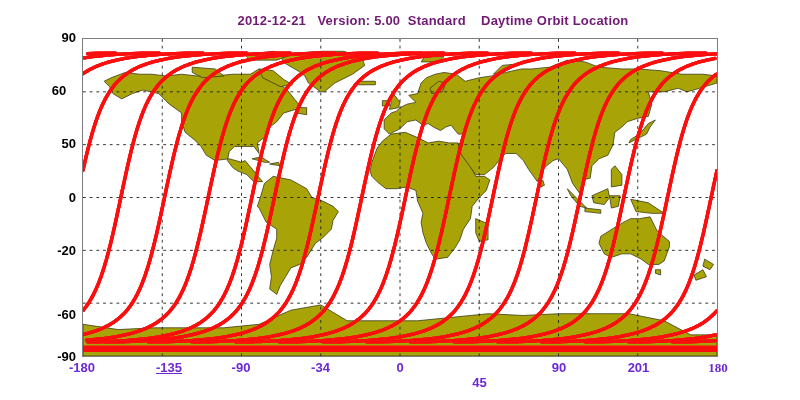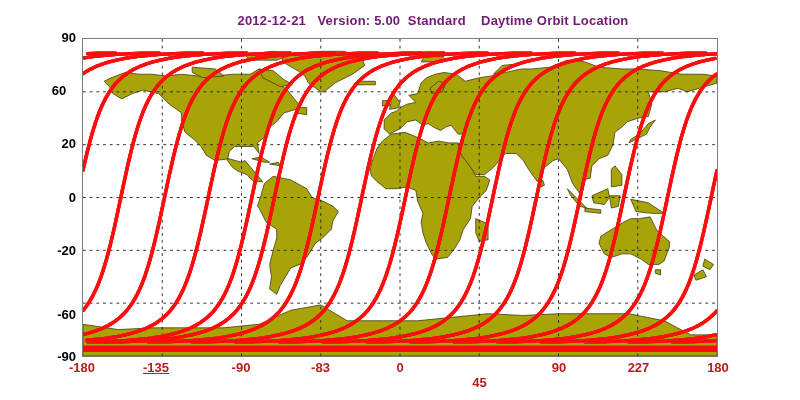--- a/index.html
+++ b/index.html
@@ -22,50 +22,50 @@
   #plotclip{position:absolute;left:0;top:0;width:100%;height:100%;overflow:hidden;}
   #mapsvg,#gridsvg,#orbitsvg{position:absolute;left:0;top:0;width:100%;height:100%;}
 
   .ytick{
     position:absolute;right:0;width:34px;text-align:right;
     font-size:13px;font-weight:bold;color:#000;
   }
   #yticks{position:absolute;left:36px;top:0;width:40px;height:400px;}
   .xtick{
     position:absolute;top:0;width:70px;margin-left:-35px;text-align:center;
-    font-size:13px;font-weight:bold;color:#b91c1c;
+    font-size:13px;font-weight:bold;color:#6d28d9;
   }
   #xticks{position:absolute;left:82px;top:360px;width:636px;height:20px;}
 </style>
 </head>
 <body>
 
 <div id="root">
 
   <div id="title">2012-12-21   Version: 5.00  Standard    Daytime Orbit Location</div>
 
   <div id="yticks">
       <div class="ytick" style="top: 30px;">90</div>
       <div class="ytick" style="top: 83.1667px; text-align: center;">60</div>
-      <div class="ytick" style="top: 136.333px;">20</div>
+      <div class="ytick" style="top: 136.333px;">50</div>
       <div class="ytick" style="top: 189.5px;">0</div>
       <div class="ytick" style="top: 242.667px;">-20</div>
       <div class="ytick" style="top: 307px;">-60</div>
       <div class="ytick" style="top: 349px;">-90</div>
     </div>
   <div id="xticks">
       <div class="xtick" style="left: 0px;">-180</div>
-      <div class="xtick" style="left: 74px; text-decoration: underline;">-135</div>
+      <div class="xtick" style="left: 87px; text-decoration: underline;">-135</div>
       <div class="xtick" style="left: 159px;">-90</div>
-      <div class="xtick" style="left: 238.5px;">-83</div>
+      <div class="xtick" style="left: 238.5px;">-34</div>
       <div class="xtick" style="left: 318px;">0</div>
       <div class="xtick" style="left: 397.5px; margin-top: 15px;">45</div>
       <div class="xtick" style="left: 477px;">90</div>
-      <div class="xtick" style="left: 556.5px;">227</div>
-      <div class="xtick" style="left: 636px;">180</div>
+      <div class="xtick" style="left: 556.5px;">201</div>
+      <div class="xtick" style="left: 636px; font-family: Liberation Serif, serif;">180</div>
     </div>
 
   <div id="plot">
     <div id="plotclip">
 
       <svg id="mapsvg" viewBox="0 0 360 180" preserveAspectRatio="none">
           <polygon points="12.00,24.00 16.00,22.00 24.00,19.00 32.00,20.00 39.00,20.00 47.00,21.00 56.00,20.00 65.00,21.00 75.00,21.00 85.00,20.00 95.00,20.00 100.00,17.00 107.00,22.00 116.00,29.00 124.00,39.00 114.00,42.00 110.00,47.00 106.00,50.00 104.00,55.00 99.00,59.00 100.00,65.00 97.00,61.00 90.00,61.00 86.00,61.00 83.00,64.00 82.00,69.00 85.00,73.00 88.00,75.00 93.00,77.00 97.00,81.00 102.00,81.00 97.00,75.00 92.00,69.00 90.00,70.00 83.00,68.00 75.00,69.00 70.00,66.00 67.00,61.00 63.00,57.00 58.00,53.00 56.00,47.00 56.00,42.00 49.00,37.00 43.00,31.00 34.00,29.00 28.00,31.00 22.00,34.00 17.00,31.00 15.00,27.00 12.00,24.00" fill="#a8a408" stroke="#3a3a14" stroke-width="0.45" stroke-linejoin="round"></polygon>
           <polygon points="135.00,30.00 128.00,25.00 126.00,21.00 122.00,18.00 115.00,14.00 112.00,10.00 120.00,8.00 135.00,7.00 148.00,7.00 158.00,10.00 160.00,15.00 153.00,20.00 143.00,25.00 137.00,30.00 135.00,30.00" fill="#a8a408" stroke="#3a3a14" stroke-width="0.45" stroke-linejoin="round"></polygon>
           <polygon points="100.00,17.00 108.00,18.00 114.00,23.00 119.00,26.00 112.00,27.00 102.00,22.00 100.00,17.00" fill="#a8a408" stroke="#3a3a14" stroke-width="0.45" stroke-linejoin="round"></polygon>
           <polygon points="62.00,16.00 75.00,17.00 80.00,21.00 68.00,22.00 62.00,19.00 62.00,16.00" fill="#a8a408" stroke="#3a3a14" stroke-width="0.45" stroke-linejoin="round"></polygon>

